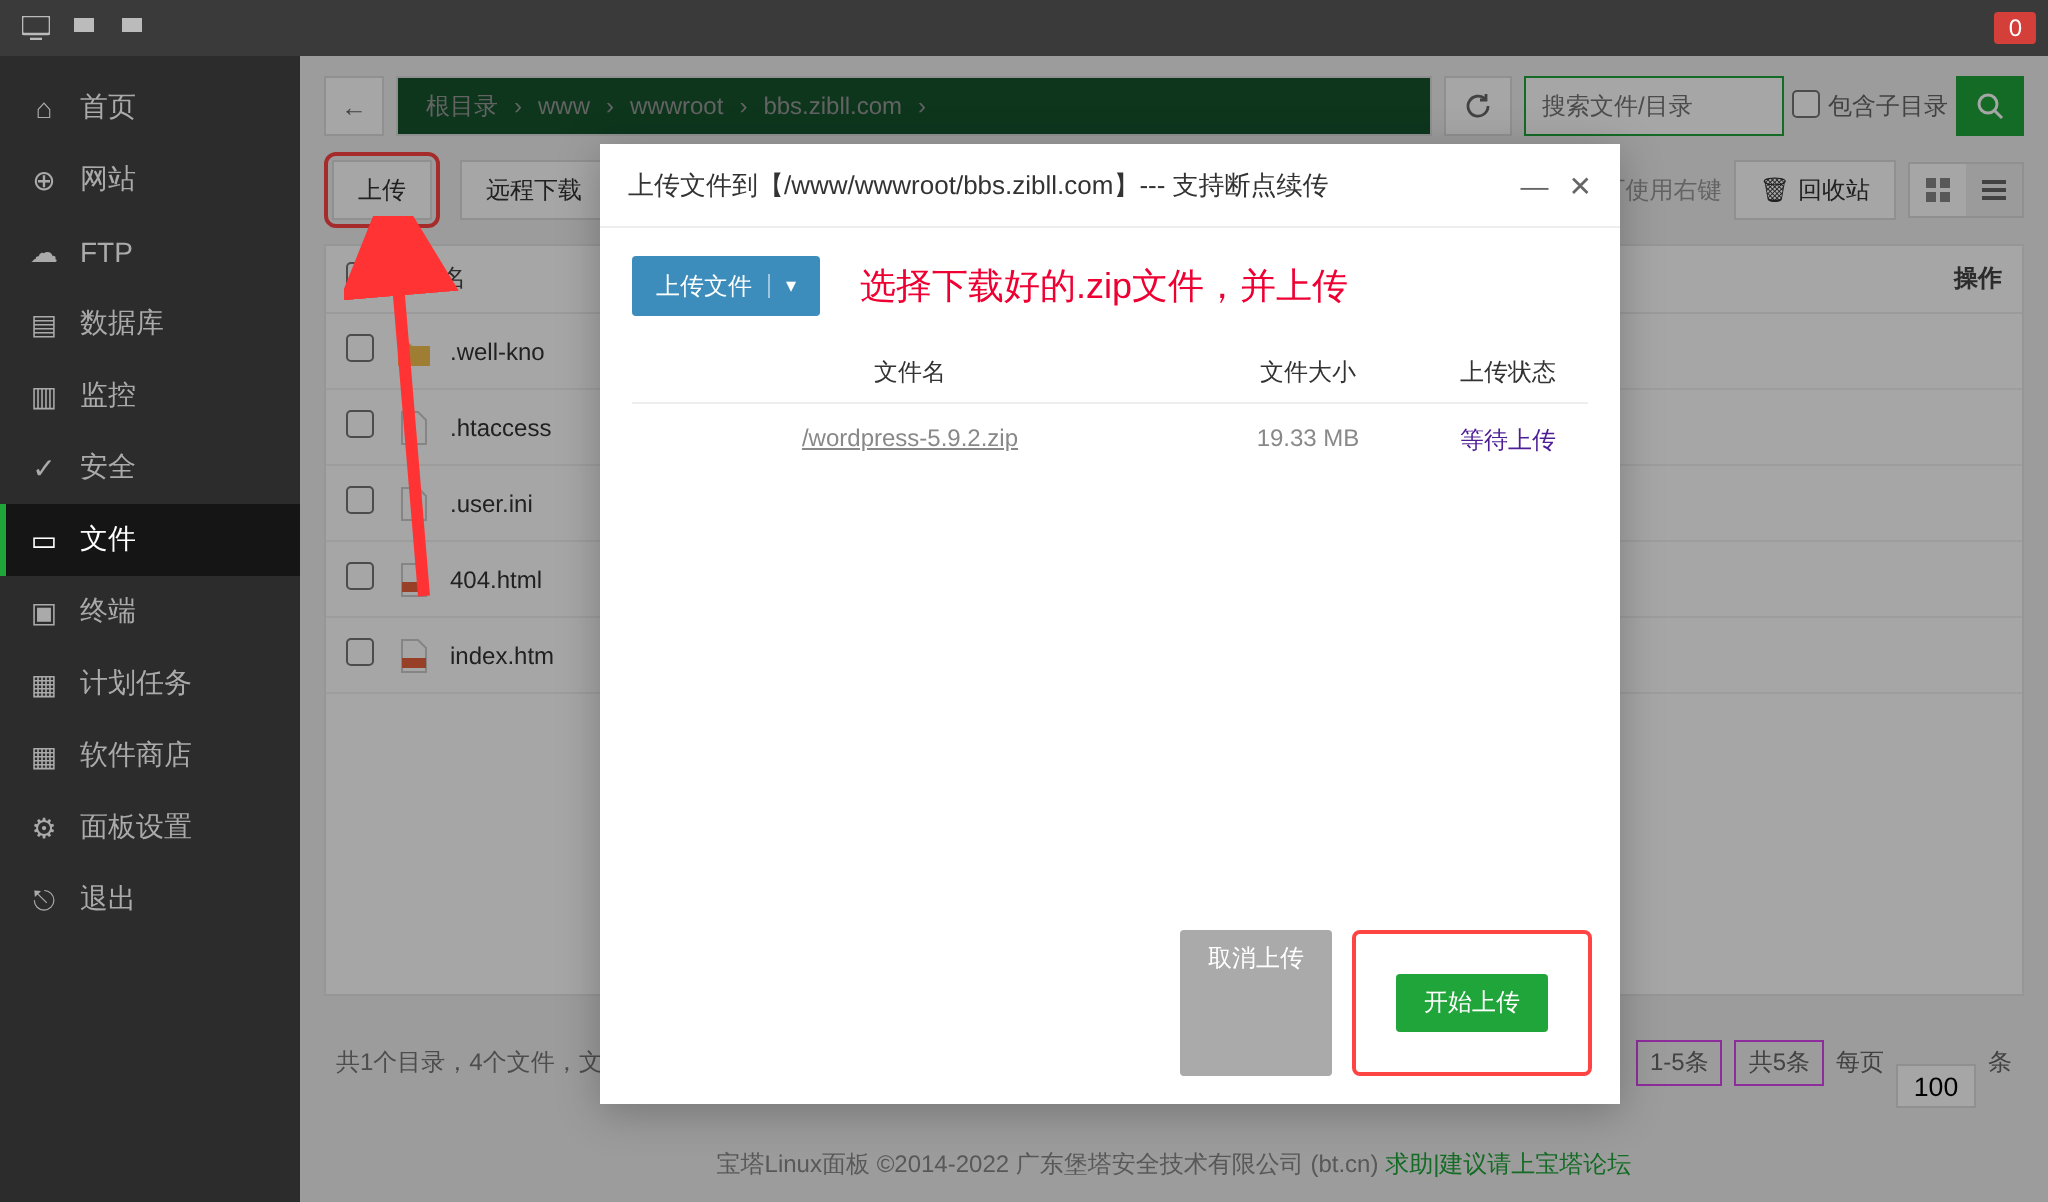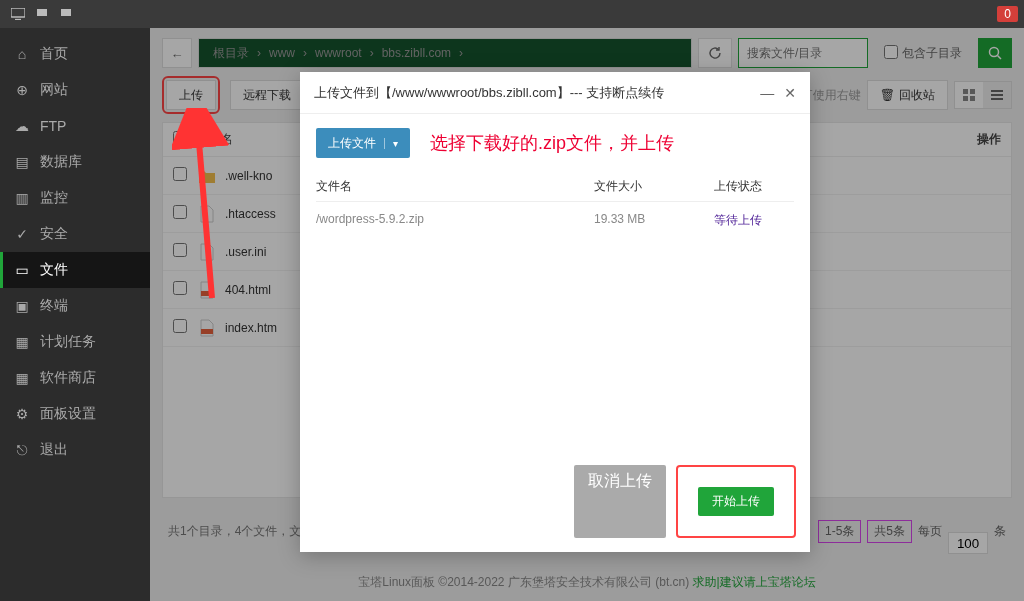--- a/index.html
+++ b/index.html
@@ -11,21 +11,21 @@
 .sidebar { width: 150px; background:#2c2c2c; color:#ddd; padding-top:8px; }
 .side-item { display:flex; align-items:center; height:36px; padding: 0 14px; gap:10px; font-size:14px; color:#aaa; cursor:pointer; }
 .side-item.active { background:#151515; color:#fff; border-left:3px solid #20a53a; padding-left:11px; }
 .side-item .iconbox { width:16px; display:flex; justify-content:center; }
 .main { flex:1; background:#f0f0f0; position:relative; padding: 10px 12px 0 12px; display:flex; flex-direction:column; }
 .pathbar { display:flex; align-items:center; gap:6px; margin-bottom:8px; }
 .navbtn { width:30px; height:30px; background:#fff; border:1px solid #ddd; display:flex; align-items:center; justify-content:center; cursor:pointer; color:#666; }
 .breadcrumb { flex:1; height:30px; background:#14532d; border:1px solid #ddd; display:flex; align-items:center; padding:0 10px; font-size:12px; color:#555; }
 .breadcrumb span { margin: 0 4px; color:#999; }
 .refreshbtn { width:34px; height:30px; background:#fff; border:1px solid #ddd; display:flex; align-items:center; justify-content:center; cursor:pointer; color:#666; }
-.searchbox { display:flex; align-items:center; gap:16px; }
+.searchbox { display:flex; align-items:center; gap:4px; }
 .searchinput { width:130px; height:30px; border:1px solid #20a53a; padding:0 8px; font-size:12px; }
 .chk-sub { font-size:12px; color:#666; display:flex; align-items:flex-start; gap:4px; }
 .searchbtn { width:34px; height:30px; background:#20a53a; display:flex; align-items:center; justify-content:center; color:#fff; cursor:pointer; }
 .toolbar { display:flex; align-items:center; gap:10px; margin-bottom:8px; }
 .upload-highlight { border:2px solid #f44; border-radius:6px; padding:2px; }
 .btn-plain { height:30px; padding:0 12px; background:#fff; border:1px solid #ddd; display:flex; align-items:center; font-size:12px; color:#333; cursor:pointer; }
 .right-toolbar { margin-left:auto; display:flex; align-items:center; gap:6px; font-size:12px; color:#999; }
 .viewtoggle { display:flex; border:1px solid #ddd; }
 .viewtoggle div { width:28px; height:26px; display:flex; align-items:center; justify-content:center; background:#fff; cursor:pointer; }
 .viewtoggle div.active { background:#eee; }
@@ -50,27 +50,27 @@
 .modal-body { padding:14px 16px; }
 .upload-row { display:flex; align-items:center; gap:20px; margin-bottom:14px; }
 .btn-blue { background:#3c8dbc; color:#fff; height:30px; display:flex; align-items:center; font-size:12px; padding:0 12px; border-radius:2px; cursor:pointer; }
 .btn-blue .caret { border-left:1px solid rgba(255,255,255,0.5); margin-left:8px; padding-left:8px; font-size:10px; }
 .red-annot { color:#e03; font-size:18px; font-weight:500; }
 .queue-head { display:flex; font-size:12px; color:#333; padding:6px 0; border-bottom:1px solid #eee; }
 .qname { flex:1; }
 .qsize { width:120px; }
 .qstatus { width:80px; }
 .queue-row { display:flex; font-size:12px; padding:10px 0; color:#888; }
-.queue-row .qname { color:#888; }
+.queue-row .qname { color:#888;text-decoration:underline; }
 .queue-row .qstatus { color:#4c1d95; }
 .modal-footer { display:flex; justify-content:flex-end; gap:10px; padding:14px; position:absolute; bottom:0; right:0; left:0; }
-.btn-gray { background:#aaa; color:#fff; padding:6px 14px; font-size:16px; border-radius:2px; cursor:pointer; }
+.btn-gray { background:#aaa; color:#fff; padding:6px 14px; font-size:12px; border-radius:2px; cursor:pointer; }
 .btn-green { background:#20a53a; color:#fff; padding:6px 14px; font-size:12px; border-radius:2px; cursor:pointer; }
 .btn-green-box { border:2px solid #f44; border-radius:4px; padding:20px; }
-.modal { height:480px; }
+.modal { height:480px;text-align:center; }
 
 
 .red-arrow { position:absolute; left:172px; top:108px; pointer-events:none; }
 
 input[type=checkbox]{ width:14px; height:14px; }
 
 svg { display:block; }
 </style>
 </head>
 <body>

